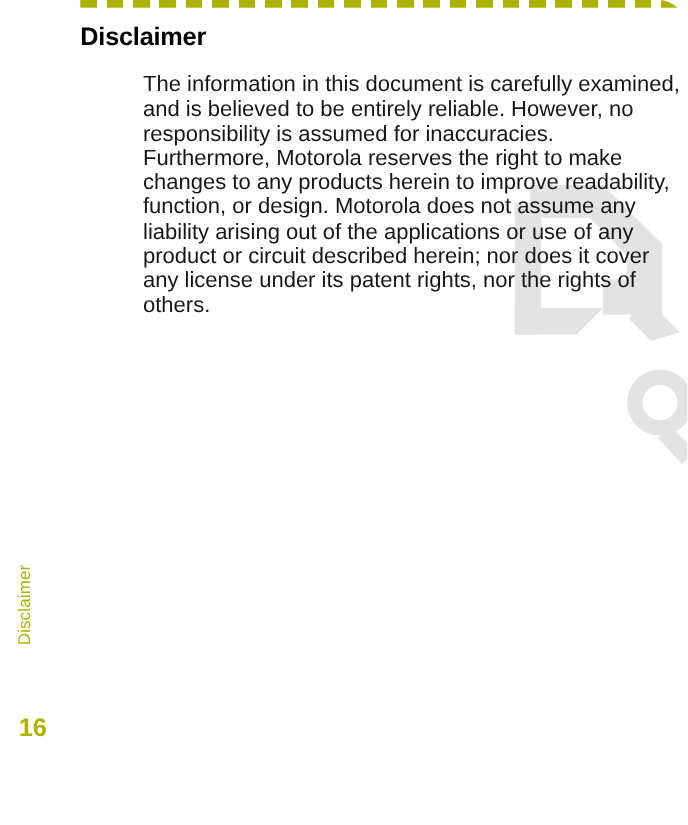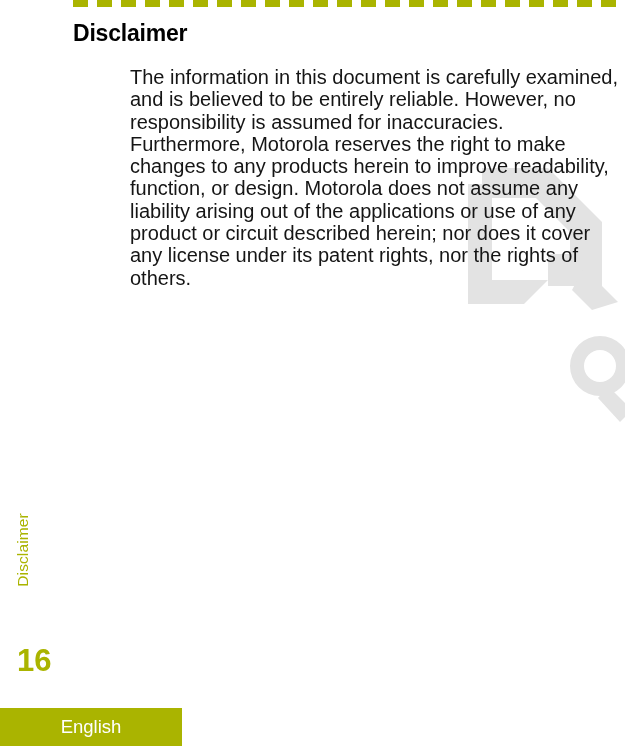--- a/index.html
+++ b/index.html
@@ -17,20 +17,21 @@
   }
 
   
   #page {
     position: absolute;
     inset: 0;
     width: 625px;
     height: 750px;
     background: #ffffff;
     overflow: hidden;
+    border-radius: 27px;
   }
 
   
   .watermark-layer {
     position: absolute;
     inset: 0;
     z-index: 0;
     pointer-events: none;
   }
   .wm {
@@ -116,21 +117,21 @@
     line-height: 16px;
     color: var(--accent);
     letter-spacing: 0.1px;
   }
 
   
   #page-number {
     position: absolute;
     left: 17px;
     top: 645px;
-    font-size: 31px;
+    font-size: 23px;
     font-weight: bold;
     line-height: 32px;
     color: var(--accent);
     z-index: 2;
   }
 
   
   #language-band {
     position: absolute;
     left: 0px;
@@ -187,17 +188,14 @@
   <h1 id="page-title" style="color: rgb(0, 0, 0);">Disclaimer</h1>
 
   <p id="body-copy" style="color: rgb(21, 21, 21);">The information in this document is carefully examined, and is believed to be entirely reliable. However, no responsibility is assumed for inaccuracies. Furthermore, Motorola reserves the right to make changes to any products herein to improve readability, function, or design. Motorola does not assume any liability arising out of the applications or use of any product or circuit described herein; nor does it cover any license under its patent rights, nor the rights of others.</p>
 
   <div id="sidebar-chapter-label">
     <span class="vtext">Disclaimer</span>
   </div>
 
   <div id="page-number">16</div>
 
-  <div id="language-band">
-    <span class="band-label">English</span>
-  </div>
 
 </div>
 
 </body></html>

